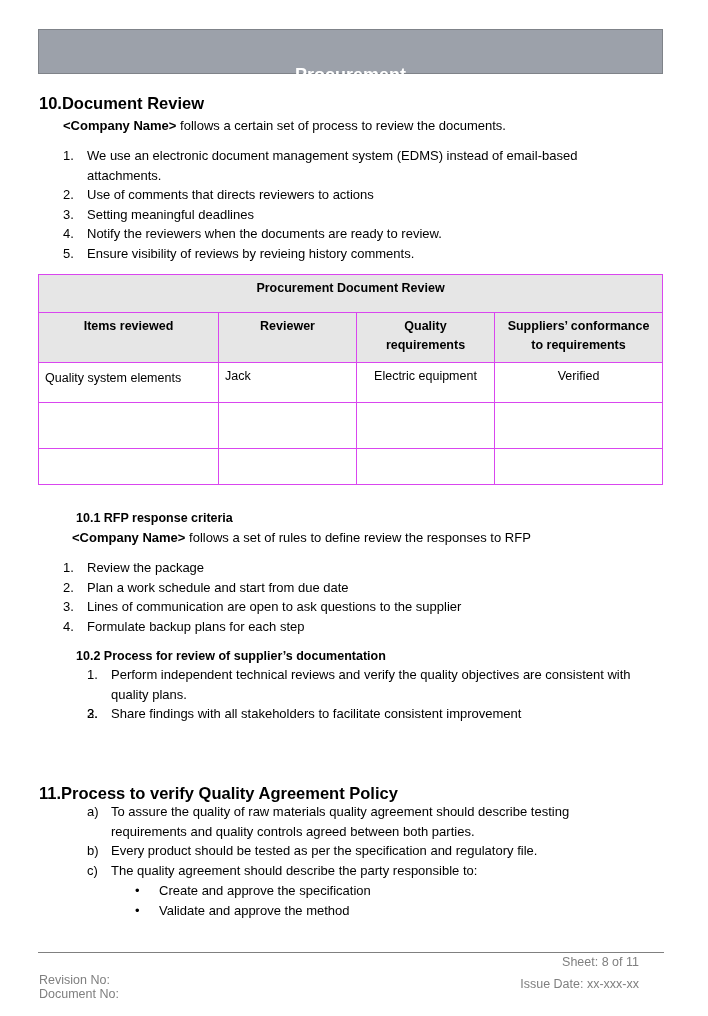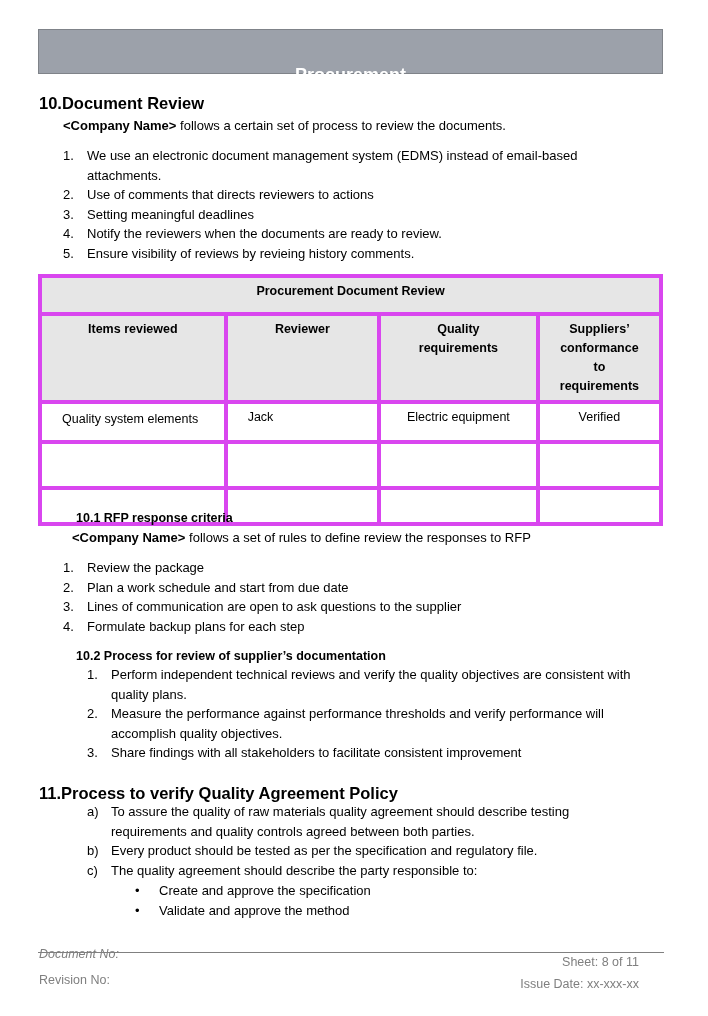--- a/index.html
+++ b/index.html
@@ -8,21 +8,21 @@
   .banner span { color: #ffffff; font-weight: bold; font-size: 18px; margin-top: 47px; }
   .h1 { position: absolute; left: 39px; font-weight: bold; font-size: 16.5px; }
   .h2 { position: absolute; left: 39px; font-weight: bold; font-size: 12.5px; margin-left: 37px; }
   .p { position: absolute; font-size: 13px; line-height: 19.5px; }
   .p b { font-weight: bold; }
   ol.list, ul.list { position: absolute; margin: 0; padding: 0; list-style: none; font-size: 13px; }
   ol.list li, ul.list li { position: relative; line-height: 19.5px; }
   .num { position: absolute; left: -24px; width: 20px; text-align: left; }
   .bul { position: absolute; left: -24px; }
   table.review { position: absolute; left: 38px; top: 274px; width: 625px; border-collapse: collapse; font-size: 12.5px; }
-  table.review td, table.review th { border: 4px solid #d946ef; vertical-align: top; padding: 4px 20px; }
+  table.review td, table.review th { border: 1px solid #d946ef; vertical-align: top; padding: 4px 6px; }
   table.review th { background: #e6e6e6; font-weight: bold; text-align: center; line-height: 19px; }
   table.review td { line-height: 19px; }
   .footer-line { position: absolute; left: 38px; top: 952px; width: 626px; height: 1px; background: #808080; }
   .foot { position: absolute; color: #7f7f7f; font-size: 12.5px; }
 </style>
 </head>
 <body>
 
 <div class="banner">
   <span>Procurement</span>
@@ -79,32 +79,32 @@
 <ol class="list" style="left:87px; top:558px; width:560px;">
   <li><span class="num">1.</span><span>Review the package</span></li>
   <li><span class="num">2.</span><span>Plan a work schedule and start from due date</span></li>
   <li><span class="num">3.</span><span>Lines of communication are open to ask questions to the supplier</span></li>
   <li><span class="num">4.</span><span>Formulate backup plans for each step</span></li>
 </ol>
 
 <div class="h2" style="top:649px;">10.2 Process for review of supplier’s documentation</div>
 <ol class="list" style="left:111px; top:665px; width:550px;">
   <li><span class="num">1.</span><span>Perform independent technical reviews and verify the quality objectives are consistent with quality plans.</span></li>
-  <li><span class="num">2.</span><span>Measure the performance against performance thresholds and verify performance will accomplish quality objectives.</span></li>
+  <li><span class="num">2.</span></li>
   <li><span class="num">3.</span><span>Share findings with all stakeholders to facilitate consistent improvement</span></li>
 </ol>
 
 <div class="h1" style="top:784px;">11.Process to verify Quality Agreement Policy</div>
 <ol class="list" style="left:111px; top:802px; width:490px;">
   <li><span class="num">a)</span><span>To assure the quality of raw materials quality agreement should describe testing requirements and quality controls agreed between both parties.</span></li>
   <li><span class="num">b)</span><span>Every product should be tested as per the specification and regulatory file.</span></li>
   <li><span class="num">c)</span><span>The quality agreement should describe the party responsible to:</span></li>
 </ol>
 <ul class="list" style="left:159px; top:881px; width:400px;">
   <li><span class="bul">•</span><span>Create and approve the specification</span></li>
   <li><span class="bul">•</span><span>Validate and approve the method</span></li>
 </ul>
 
 <div class="footer-line"></div>
-<div class="foot" style="left:39px; top:947px;font-style:italic;">Document No:</div>
+<div class="foot" style="left:39px; top:987px;">Document No:</div>
 <div class="foot" style="left:39px; top:973px;">Revision No:</div>
 <div class="foot" style="right:69px; top:955px; text-align:right;">Sheet: 8 of 11</div>
 <div class="foot" style="right:69px; top:977px; text-align:left;">Issue Date: xx-xxx-xx</div>
 
 </body></html>

